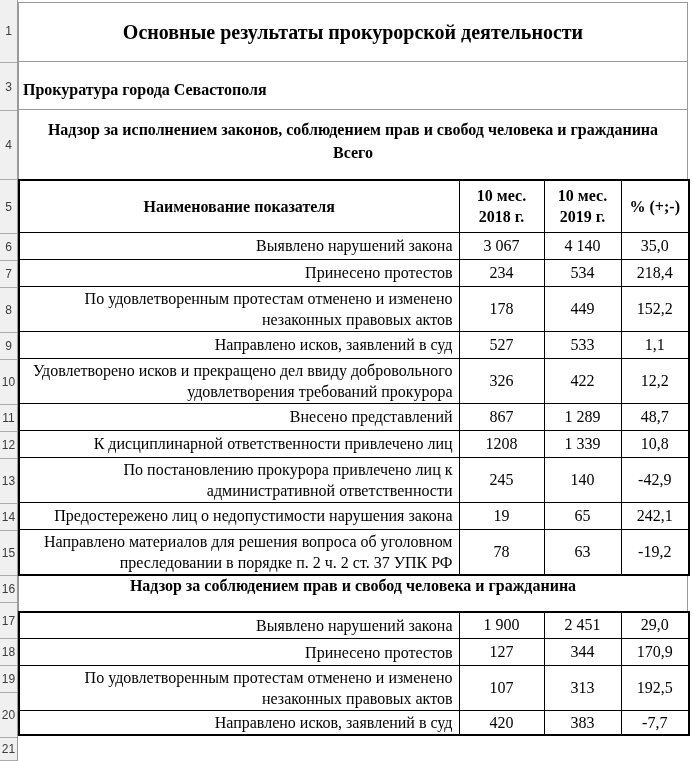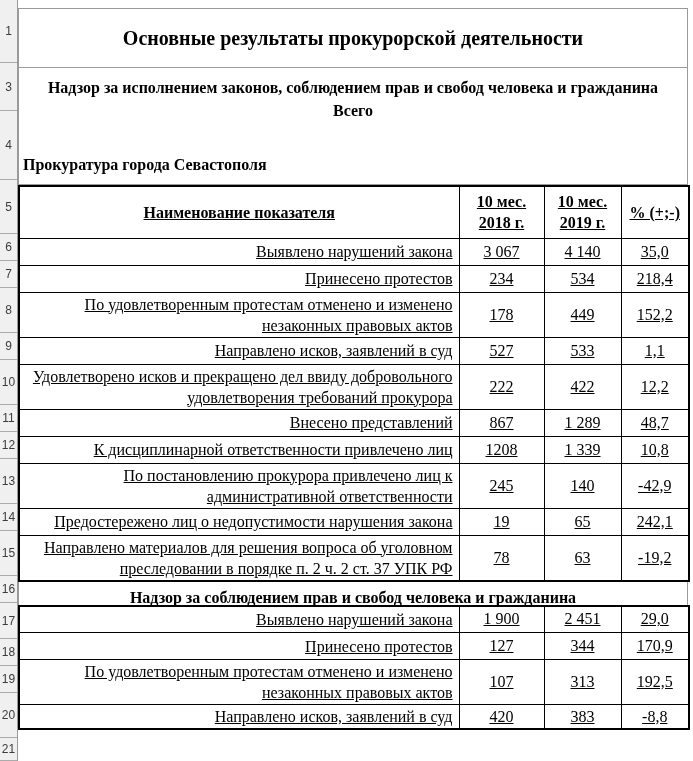--- a/index.html
+++ b/index.html
@@ -27,45 +27,44 @@
 
   
   .content { width: 675px; flex: 0 0 675px; background: #fff; }
   .band {
     width: 670px;
     border-left: 1px solid #9a9a9a; border-right: 1px solid #9a9a9a;
     display: flex; flex-direction: column; align-items: center;
     background: #fff;
   }
   .band-title {
-    margin-top: 8px; height: 60px;
+    margin-top: 2px; height: 60px;
     border-top: 1px solid #9a9a9a; border-bottom: 1px solid #9a9a9a;
     justify-content: center;
     font-weight: bold; font-size: 20px; text-align: center;
   }
   .band-org {
     height: 48px; border-bottom: 1px solid #9a9a9a;
     align-items: flex-start; justify-content: center;
     padding: 8px 0 0 4px;
     font-weight: bold; font-size: 16px;
   }
   .band-sec1 {
     height: 69px; padding-top: 8px;
     font-weight: bold; font-size: 16px; text-align: center; line-height: 23px;
   }
   .band-sec2 {
-    height: 23px; padding-top: 7px;
+    height: 35px; padding-top: 1px;
     font-weight: bold; font-size: 16px; text-align: center;
   }
 
   
   table.data {
     width: 670px; table-layout: fixed; border-collapse: collapse;
     font-size: 16px;
-    text-decoration: underline;
   }
   table.data { border: 2px solid #000; }
   table.data td, table.data th { border: 1px solid #000; overflow: hidden; }
   th.c-name, th.c-num { font-weight: bold; text-align: center; vertical-align: middle; line-height: 21px; }
   td.c-name { text-align: right; vertical-align: middle; padding: 1px 6px 1px 3px; line-height: 21px; }
   td.c-num  { text-align: center; vertical-align: middle; }
   tr.h52 { height: 52px; }
   tr.h27 { height: 27px; }
   tr.h45 { height: 45px; }
   tr.h21 { height: 21px; }
@@ -98,27 +97,27 @@
     <div class="gcell" style="height:23px">21</div>
     <div class="gcell gfill"></div>
   </div>
 
   <div class="content">
 
     <div class="band band-title">
       <span>Основные результаты прокурорской деятельности</span>
     </div>
 
+    <div class="band band-org">
+      <span>Прокуратура города Севастополя</span>
+    </div>
+
     <div class="band band-sec1">
       <div>Надзор за исполнением законов, соблюдением прав и свобод человека и гражданина</div>
       <div>Всего</div>
-    </div>
-
-    <div class="band band-org">
-      <span>Прокуратура города Севастополя</span>
     </div>
 
     <table class="data">
       <colgroup>
           <col style="width:440px">
           <col style="width:85px">
           <col style="width:77px">
           <col style="width:68px">
         </colgroup>
       <tbody>
@@ -153,21 +152,21 @@
         <td class="c-num">152,2</td>
       </tr>
       <tr class="h27">
         <td class="c-name">Направлено исков, заявлений в суд</td>
         <td class="c-num">527</td>
         <td class="c-num">533</td>
         <td class="c-num">1,1</td>
       </tr>
       <tr class="h45">
         <td class="c-name">Удовлетворено исков и прекращено дел ввиду добровольного удовлетворения требований прокурора</td>
-        <td class="c-num">222</td>
+        <td class="c-num">326</td>
         <td class="c-num">422</td>
         <td class="c-num">12,2</td>
       </tr>
       <tr class="h27">
         <td class="c-name">Внесено представлений</td>
         <td class="c-num">867</td>
         <td class="c-num">1 289</td>
         <td class="c-num">48,7</td>
       </tr>
       <tr class="h27">
@@ -224,20 +223,20 @@
       <tr class="h45">
         <td class="c-name">По удовлетворенным протестам отменено и изменено незаконных правовых актов</td>
         <td class="c-num">107</td>
         <td class="c-num">313</td>
         <td class="c-num">192,5</td>
       </tr>
       <tr class="h21">
         <td class="c-name">Направлено исков, заявлений в суд</td>
         <td class="c-num">420</td>
         <td class="c-num">383</td>
-        <td class="c-num">-8,8</td>
+        <td class="c-num">-7,7</td>
       </tr>
 
     </tbody>
       </table>
 
   </div>
 </div>
 
 </body></html>

